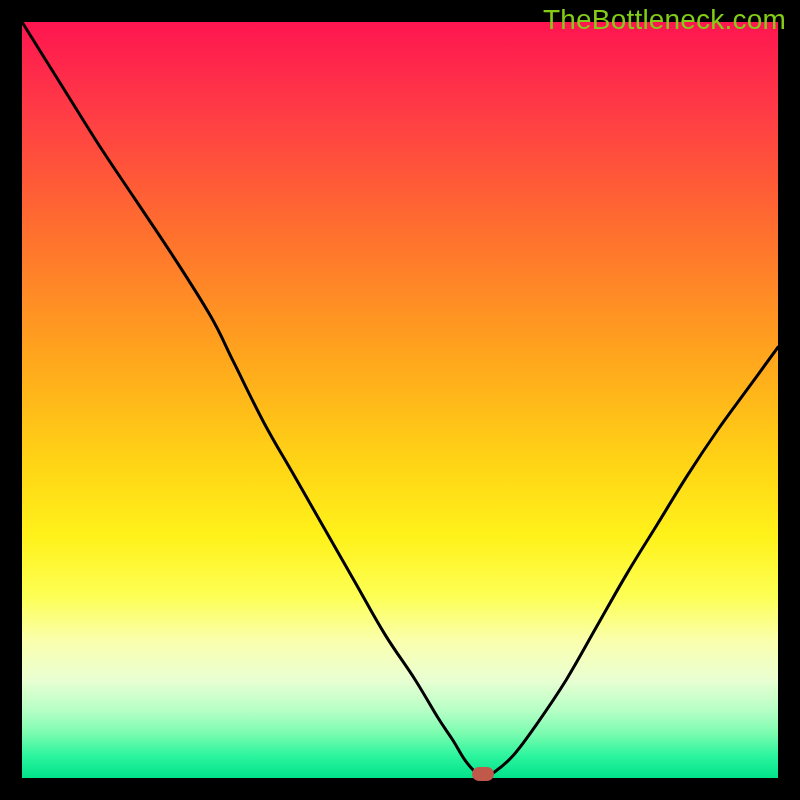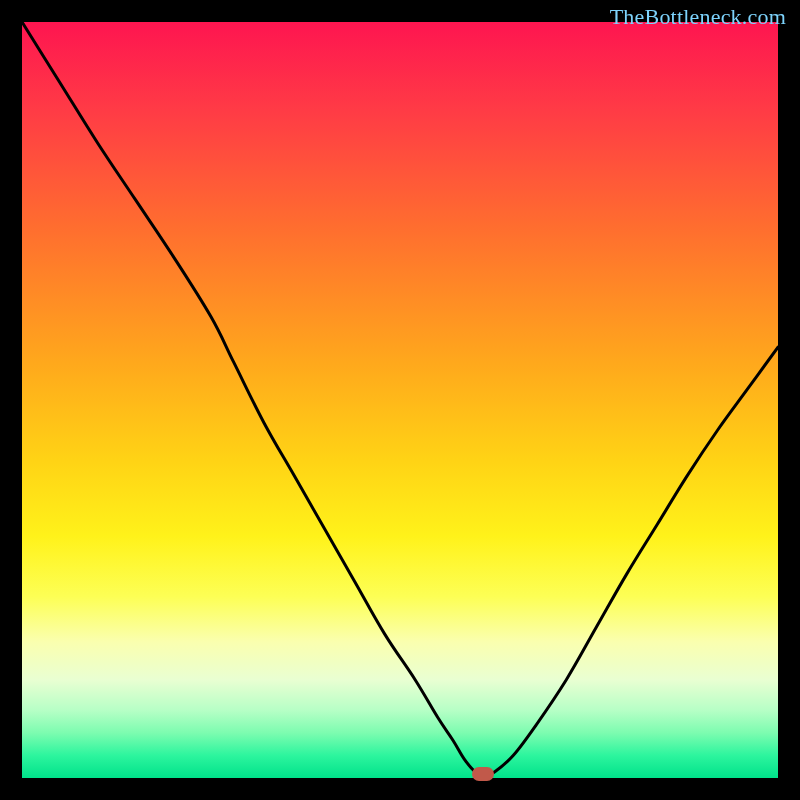--- a/index.html
+++ b/index.html
@@ -7,23 +7,23 @@
   .stage {
     position: relative;
     width: 800px;
     height: 800px;
     background: #000;
   }
   .watermark {
     position: absolute;
     top: 4px;
     right: 14px;
-    font-family: Liberation Serif, serif;
-    font-size: 22px;
-    color: #7dd3fc;
+    font-family: Liberation Sans, sans-serif;
+    font-size: 28px;
+    color: #84cc16;
     letter-spacing: 0.2px;
     z-index: 5;
   }
   .plot-frame {
     position: absolute;
     left: 22px;
     top: 22px;
     width: 756px;
     height: 756px;
     background: linear-gradient(to bottom,

